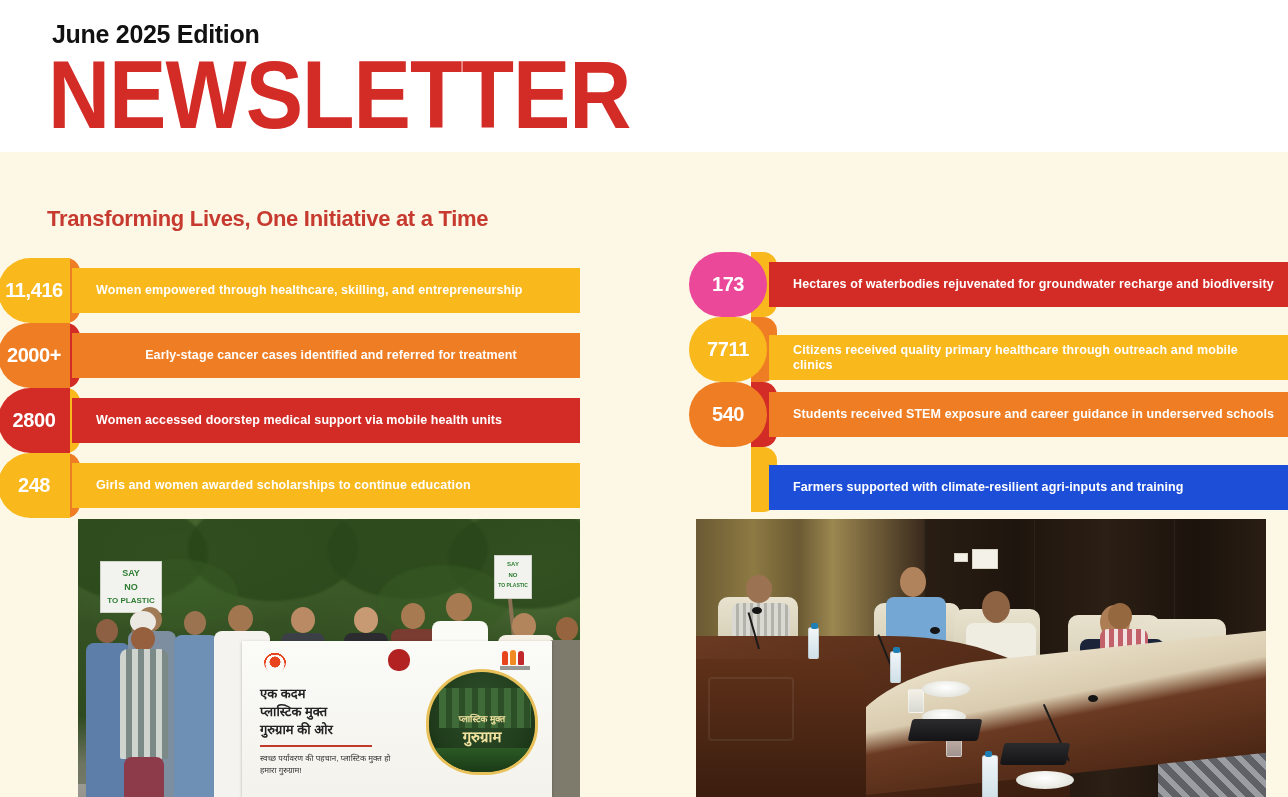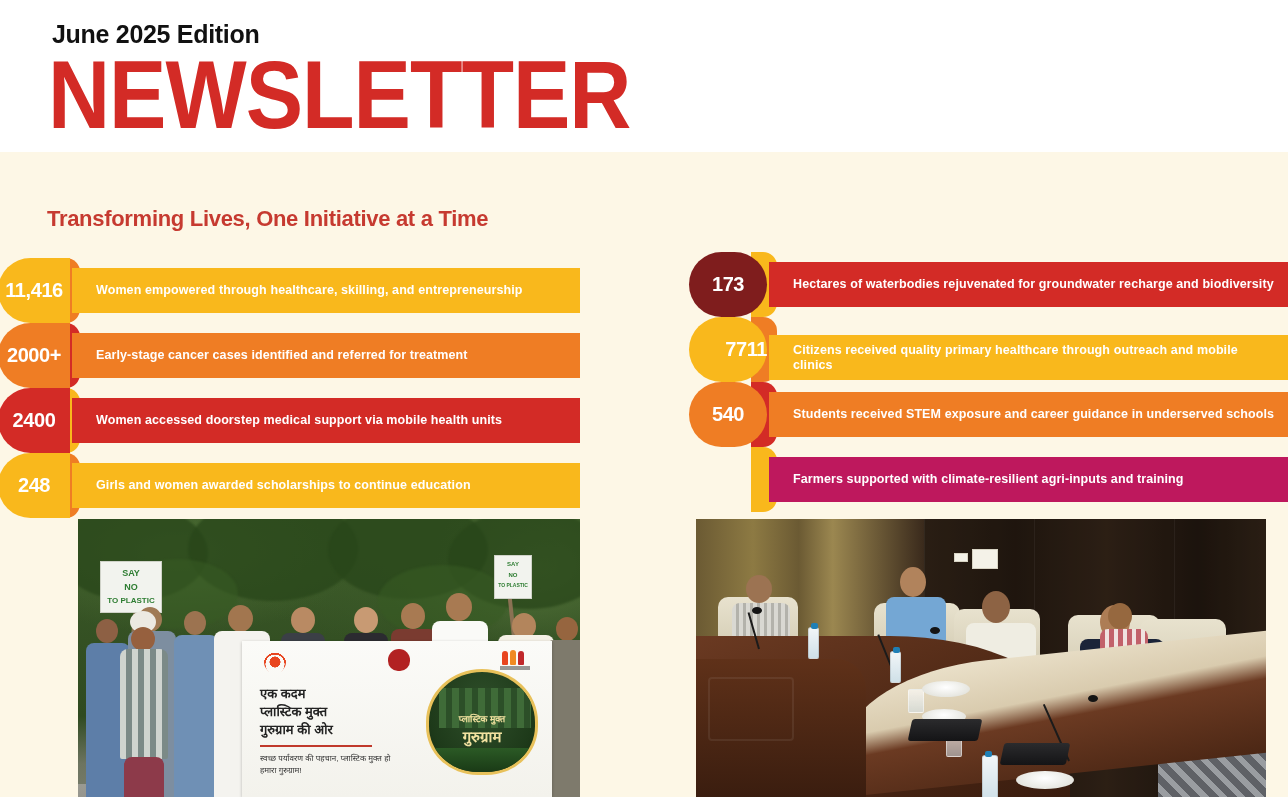--- a/index.html
+++ b/index.html
@@ -274,35 +274,35 @@
       <div class="bar" style="background:#F9B81C;">
         <div class="bar-text">Women empowered through healthcare, skilling, and entrepreneurship</div>
       </div>
       <div class="badge" style="background:#F9B81C;">
         <span class="badge-num">11,416</span>
       </div>
     </div>
 
     <div class="stat-row">
       <div class="notch" style="background:#D32B26;"></div>
-      <div class="bar" style="background:#EF7D24;">
+      <div class="bar" style="background:#EF7D24;justify-content:center;">
         <div class="bar-text">Early-stage cancer cases identified and referred for treatment</div>
       </div>
       <div class="badge" style="background:#EF7D24;">
         <span class="badge-num">2000+</span>
       </div>
     </div>
 
     <div class="stat-row">
       <div class="notch" style="background:#F9B81C;"></div>
       <div class="bar" style="background:#D32B26;">
         <div class="bar-text">Women accessed doorstep medical support via mobile health units</div>
       </div>
       <div class="badge" style="background:#D32B26;">
-        <span class="badge-num">2400</span>
+        <span class="badge-num">2800</span>
       </div>
     </div>
 
     <div class="stat-row">
       <div class="notch" style="background:#EF7D24;"></div>
       <div class="bar" style="background:#F9B81C;">
         <div class="bar-text">Girls and women awarded scholarships to continue education</div>
       </div>
       <div class="badge" style="background:#F9B81C;">
         <span class="badge-num">248</span>
@@ -311,48 +311,48 @@
 
   </div>
 
   <div class="stat-col right">
 
     <div class="stat-row">
       <div class="notch" style="background:#F9B81C;"></div>
       <div class="bar" style="background:#D32B26;">
         <div class="bar-text">Hectares of waterbodies rejuvenated for groundwater recharge and biodiversity</div>
       </div>
-      <div class="badge rounded-r" style="background:#7f1d1d;text-align:right;">
+      <div class="badge rounded-r" style="background:#ec4899;text-align:right;">
         <span class="badge-num">173</span>
       </div>
     </div>
 
     <div class="stat-row">
       <div class="notch" style="background:#EF7D24;"></div>
       <div class="bar" style="background:#F9B81C;margin-top:8px;">
         <div class="bar-text">Citizens received quality primary healthcare through outreach and mobile clinics</div>
       </div>
-      <div class="badge rounded-r" style="background:#F9B81C;justify-content:flex-end;">
+      <div class="badge rounded-r" style="background:#F9B81C;">
         <span class="badge-num">7711</span>
       </div>
     </div>
 
     <div class="stat-row">
       <div class="notch" style="background:#D32B26;"></div>
       <div class="bar" style="background:#EF7D24;">
         <div class="bar-text">Students received STEM exposure and career guidance in underserved schools</div>
       </div>
       <div class="badge rounded-r" style="background:#EF7D24;">
         <span class="badge-num">540</span>
       </div>
     </div>
 
     <div class="stat-row">
       <div class="notch" style="background:#F9B81C;"></div>
-      <div class="bar" style="background:#be185d;">
+      <div class="bar" style="background:#1d4ed8;margin-top:8px;">
         <div class="bar-text">Farmers supported with climate-resilient agri-inputs and training</div>
       </div>
     </div>
 
   </div>
 
   <div class="photo photo-left">
     <div class="ph-sky"></div>
 
     <div class="leaf" style="left:-20px; top:-14px; width:150px; height:96px;"></div>

